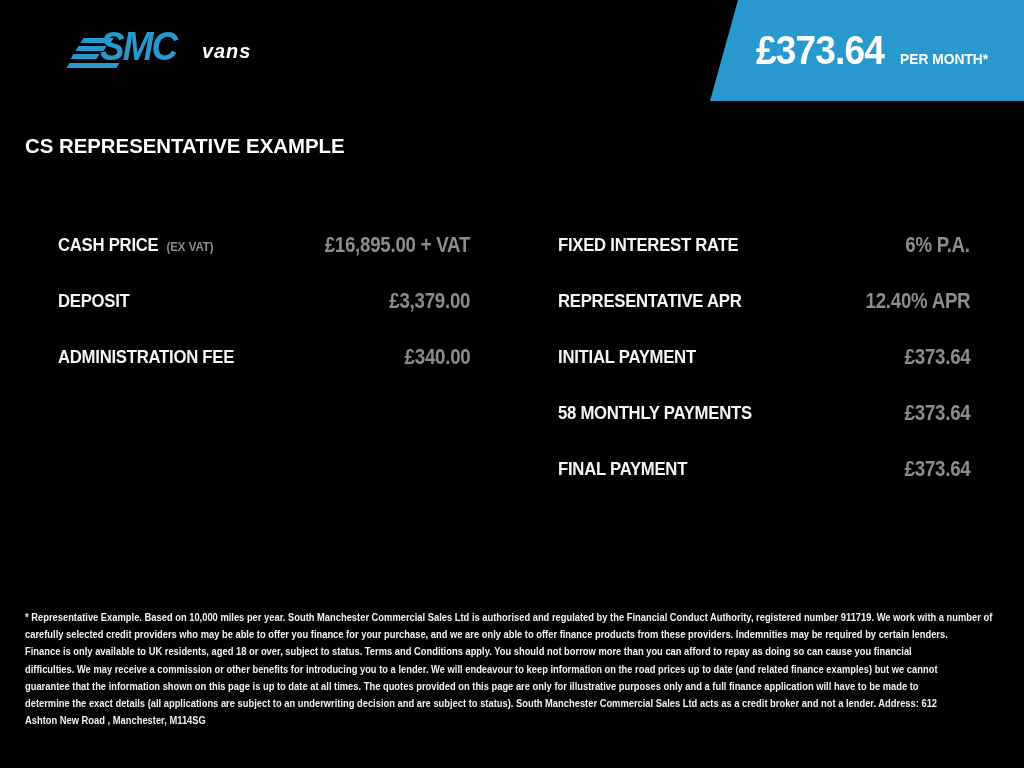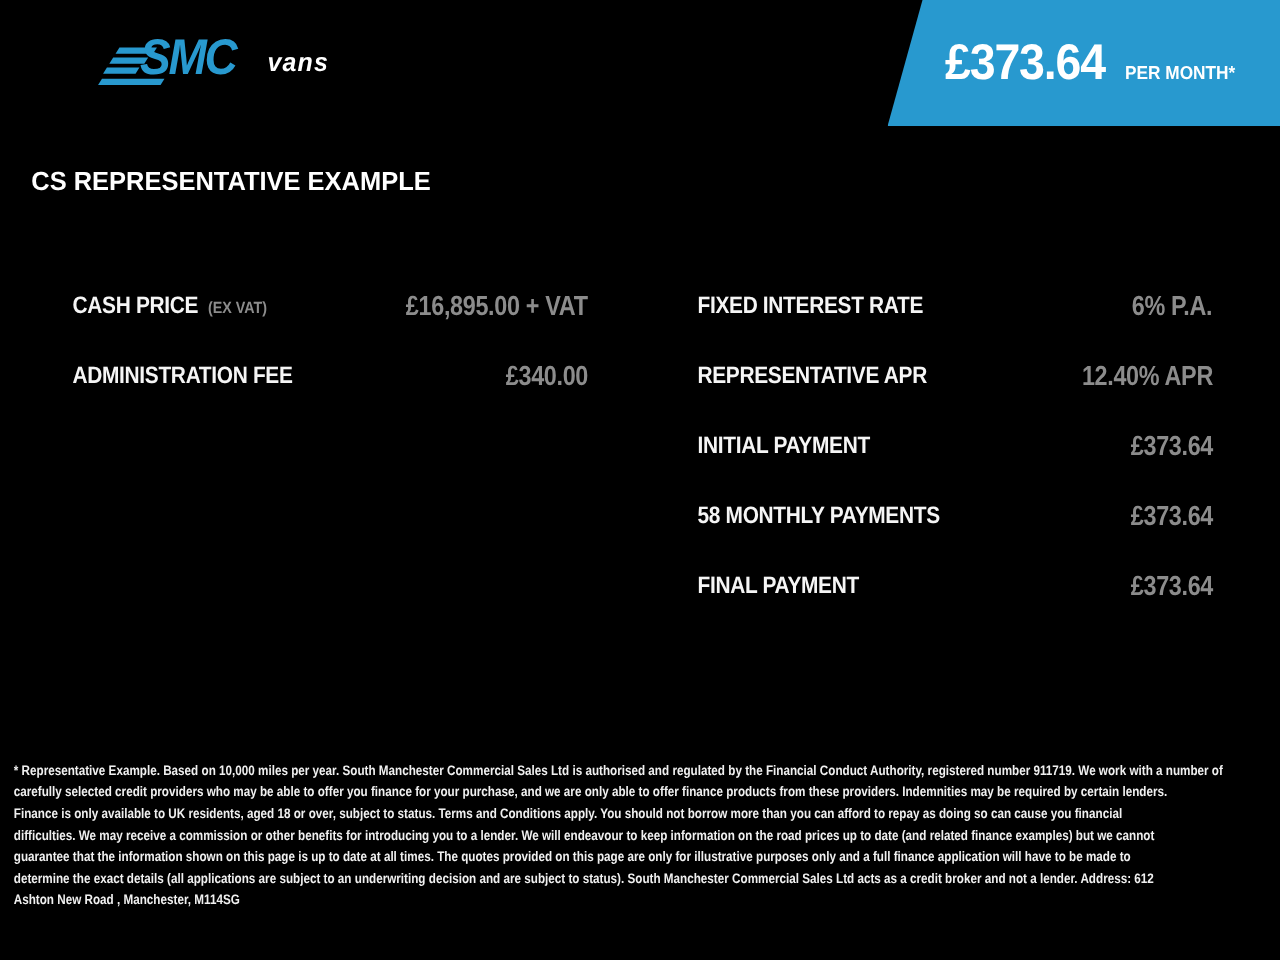--- a/index.html
+++ b/index.html
@@ -12,21 +12,21 @@
   html,body{width:1024px;height:768px;}
   body{
     position:relative;
     width:1024px;height:768px;
     background:#000;
     overflow:hidden;
     font-family:"Liberation Sans", sans-serif;
   }
 
   
-  .logo{position:absolute;left:80px;top:30px;width:220px;height:52px;}
+  .logo{position:absolute;left:68px;top:30px;width:220px;height:52px;}
   .speed-bar{position:absolute;background:var(--accent);height:5px;transform:skewX(-32deg);}
   .speed-bar.b1{left:14px;top:8px;width:30px;}
   .speed-bar.b2{left:9px;top:16px;width:28px;}
   .speed-bar.b3{left:4px;top:24px;width:26px;}
   .speed-bar.b4{left:0px;top:33px;width:50px;}
   .logo-smc{
     position:absolute;left:32px;top:-6px;
     font-size:40px;font-weight:bold;font-style:italic;
     color:var(--accent);letter-spacing:-2px;
     transform:scaleX(.92);transform-origin:left center;
@@ -77,21 +77,21 @@
     margin-left:9px;letter-spacing:0;
   }
   .fvalue{
     font-size:22px;font-weight:bold;color:var(--value-gray);
     letter-spacing:-0.3px;white-space:nowrap;
     transform:scaleX(.85);transform-origin:right center;
   }
 
   
   .disclaimer{
-    position:absolute;left:11px;top:609px;width:995px;
+    position:absolute;left:25px;top:609px;width:995px;
     line-height:17.2px;overflow:hidden;
   }
   .disc-line{
     white-space:nowrap;
     font-size:11px;font-weight:bold;color:var(--fine-white);
     letter-spacing:0;
     transform:scaleX(.85);transform-origin:left center;
   }
 </style>
 </head>
@@ -110,20 +110,24 @@
   <span class="banner-price">£373.64</span>
   <span class="banner-period">PER MONTH*</span>
 </div>
 
 <div class="heading">CS REPRESENTATIVE EXAMPLE</div>
 
 <div class="col col-left">
   <div class="frow">
     <span class="flabel"><span>CASH PRICE</span><span class="fsub">(EX VAT)</span></span>
     <span class="fvalue">£16,895.00 + VAT</span>
+  </div>
+  <div class="frow">
+    <span class="flabel">DEPOSIT</span>
+    <span class="fvalue">£3,379.00</span>
   </div>
   <div class="frow">
     <span class="flabel">ADMINISTRATION FEE</span>
     <span class="fvalue">£340.00</span>
   </div>
 </div>
 
 <div class="col col-right">
   <div class="frow">
     <span class="flabel">FIXED INTEREST RATE</span>

